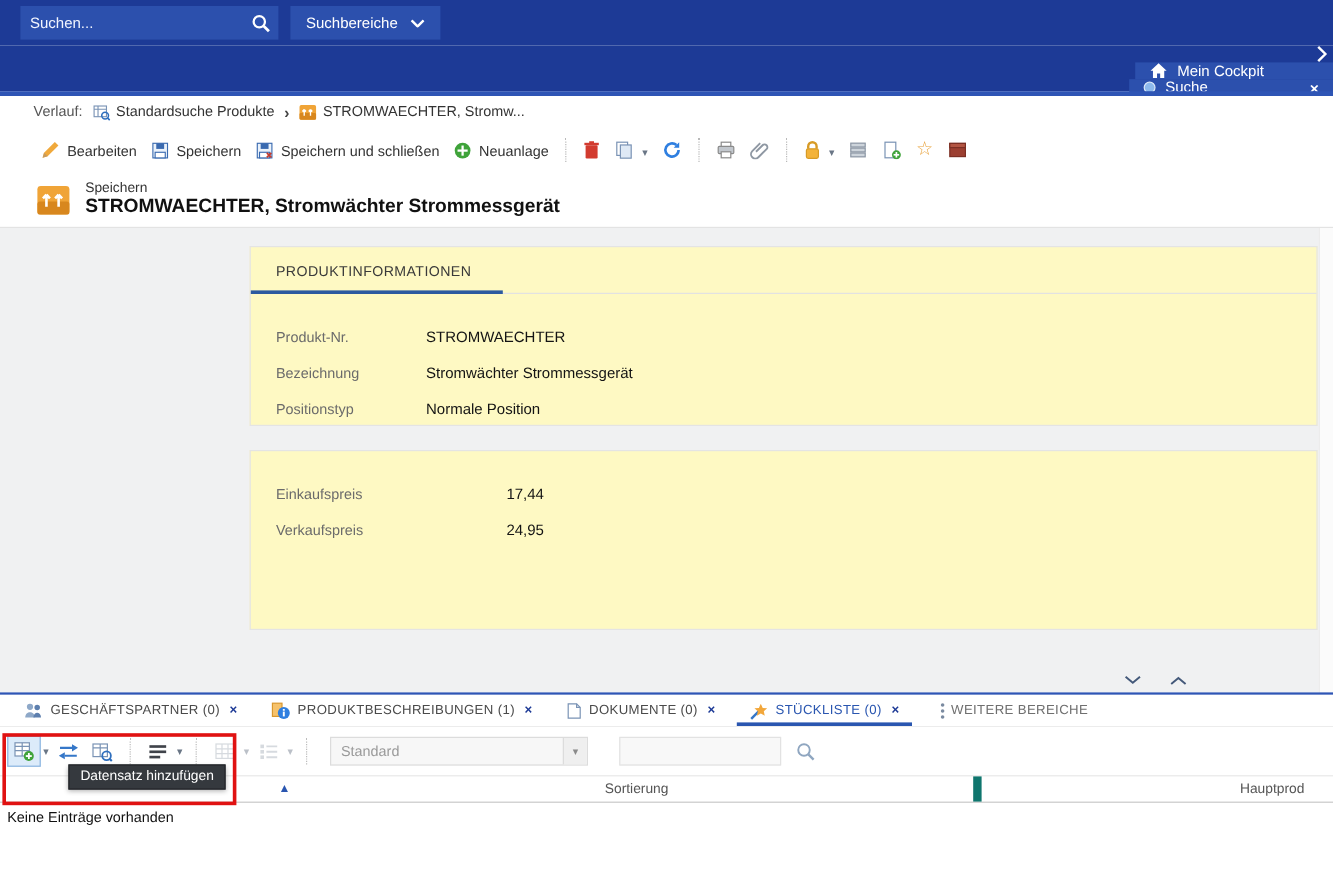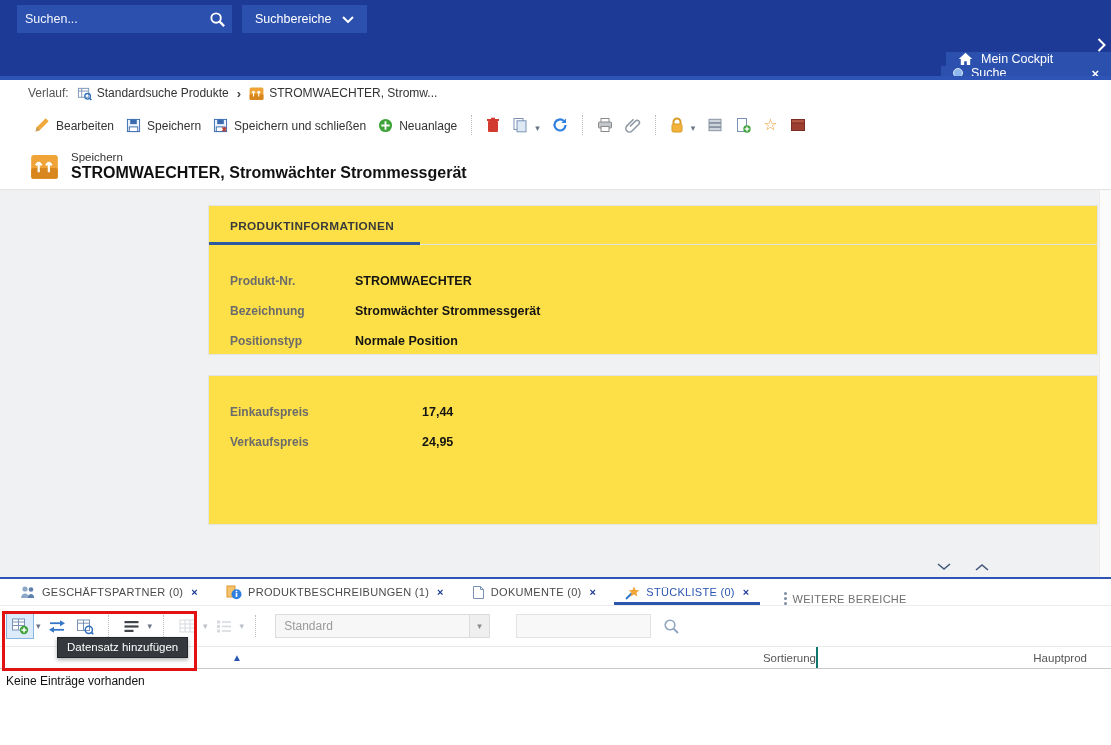--- a/index.html
+++ b/index.html
@@ -40,42 +40,42 @@
   .star-glyph { color:#e8a33d; font-size:16px; line-height:1; }
 
   
   .record-header { position:absolute; left:0; top:144px; right:0; height:46px; background:#fff; border-bottom:1px solid #e3e3e3; display:flex; align-items:center; padding-left:30px; gap:12px; }
   .rh-text { display:flex; flex-direction:column; }
   .rh-type { font-size:11.5px; color:#333; }
   .rh-title { font-size:16px; font-weight:bold; color:#111; margin-top:1px; }
 
   
   .content { position:absolute; left:0; top:190px; right:0; height:387px; background:#f0f1f2; }
-  .card { position:absolute; left:208px; width:890px; background:#fde047; border:1px solid #e4e4e4;font-weight:bold; }
+  .card { position:absolute; left:208px; width:890px; background:#fef9c3; border:1px solid #e4e4e4; }
   .card1 { top:15px; height:150px; }
   .card2 { top:185px; height:150px; }
   .card-tabs { border-bottom:1px solid #e2e2e2; }
   .card-tab { display:inline-block; padding:13px 26px 9px 21px; font-size:11.8px; color:#3a3a3a; letter-spacing:.35px; border-bottom:3px solid #2c5aa0; margin-bottom:-1px; cursor:pointer; }
   .fields { padding:13px 0 0 21px; }
   .frow { display:flex; height:30px; align-items:flex-end; }
   .flabel { width:125px; font-size:12px; color:#6b6b6b; }
   .card2 .flabel { width:192px; }
   .fvalue { font-size:12.5px; color:#141414; }
   .collapse-ctrl { position:absolute; right:118px; bottom:3px; display:flex; gap:16px; }
   .cc-btn { width:22px; height:14px; display:flex; align-items:center; justify-content:center; cursor:pointer; }
   .scroll-track { position:absolute; right:0; top:0; width:12px; height:100%; background:#fbfbfb; border-left:1px solid #ececec; }
 
   
   .bottom-accent { position:absolute; left:0; top:577px; right:0; height:2px; background:#2e55b5; }
   .bottom-tabs { position:absolute; left:0; top:579px; right:0; height:27px; background:#fff; display:flex; align-items:stretch; padding-left:8px; border-bottom:1px solid #ececec; }
   .btab { position:relative; display:flex; align-items:center; gap:6px; padding:0 12px; margin-right:4px; font-size:11px; letter-spacing:.3px; color:#4a4a4a; cursor:pointer; white-space:nowrap; }
   .bclose { color:#1d3a96; font-weight:bold; font-size:11px; margin-left:2px; cursor:pointer; }
   .btab.active { color:#2a56b0; }
   .btab.active::after { content:""; position:absolute; left:2px; right:2px; bottom:0; height:3px; background:#2a56b0; }
-  .btab.more { color:#6f6f6f; margin-left:6px;align-items:flex-end; }
+  .btab.more { color:#6f6f6f; margin-left:6px; }
   .vdots { display:inline-flex; flex-direction:column; gap:2px; }
   .vdots i { width:3px; height:3px; border-radius:50%; background:#7a8aa0; }
 
   
   .list-toolbar { position:absolute; left:0; top:606px; right:0; height:40px; background:#fff; display:flex; align-items:center; padding-left:6px; }
   .ltbtn { width:28px; height:26px; display:flex; align-items:center; justify-content:center; cursor:pointer; border:1px solid transparent; background:none; }
   .ltbtn.hl { background:#dcebfa; border:1px solid #8ab4e0; }
   .ltbtn.disabled { opacity:.4; }
   .lt-chev { font-size:9px; color:#6a7686; margin:0 2px; cursor:pointer; }
   .lt-chev.dim { opacity:.45; }
@@ -83,21 +83,21 @@
   .combo { margin-left:10px; width:215px; height:24px; background:#f7f7f7; border:1px solid #dcdcdc; display:flex; align-items:center; }
   .combo-text { flex:1; padding-left:8px; font-size:12px; color:#9a9a9a; }
   .combo-btn { width:20px; height:100%; background:#efefef; border-left:1px solid #dcdcdc; display:flex; align-items:center; justify-content:center; color:#8a8a8a; font-size:9px; cursor:pointer; }
   .filter-input { margin-left:26px; width:135px; height:24px; background:#f8f8f8; border:1px solid #e2e2e2; outline:none; font:inherit; font-size:12px; padding:0 6px; color:#333; }
   .filter-mag { margin-left:12px; cursor:pointer; display:flex; }
 
   
   .list-header { position:absolute; left:0; top:646px; right:0; height:23px; background:#fff; border-top:1px solid #e8e8e8; border-bottom:1px solid #c9c9c9; display:flex; align-items:center; font-size:11.5px; color:#555; }
   .lh-c1 { width:250px; display:flex; justify-content:flex-end; padding-right:8px; }
   .sort-glyph { color:#2a56b0; font-size:10px; cursor:pointer; }
-  .lh-c2 { width:568px; text-align:right; border-right:2px solid #0f766e; height:100%; line-height:22px; cursor:pointer; }
+  .lh-c2 { width:568px; text-align:center; border-right:7px solid #0f766e; height:100%; line-height:22px; cursor:pointer; }
   .lh-c3 { flex:1; text-align:right; padding-right:24px; cursor:pointer; white-space:nowrap; overflow:hidden; }
   .empty-row { position:absolute; left:0; top:670px; right:0; height:22px; font-size:12px; color:#111; padding:4px 0 0 6px; background:#fff; }
 
   
   .tooltip { position:absolute; left:57px; top:637px; background:#35393e; color:#fff; font-size:11.5px; padding:3px 9px 4px; z-index:40; border:1px solid #23262a; box-shadow:0 2px 4px rgba(0,0,0,.3); white-space:nowrap; }
   .annotation { position:absolute; left:2px; top:611px; width:195px; height:60px; border:3px solid #e01212; z-index:50; pointer-events:none; }
 </style>
 </head>
 <body>
 

